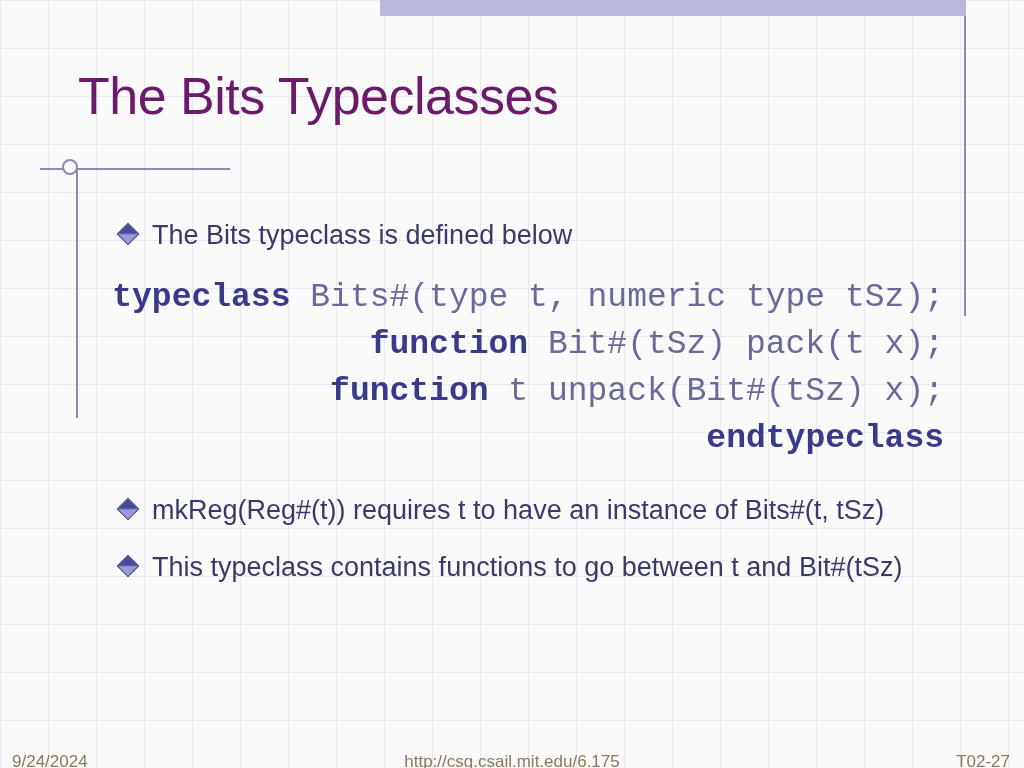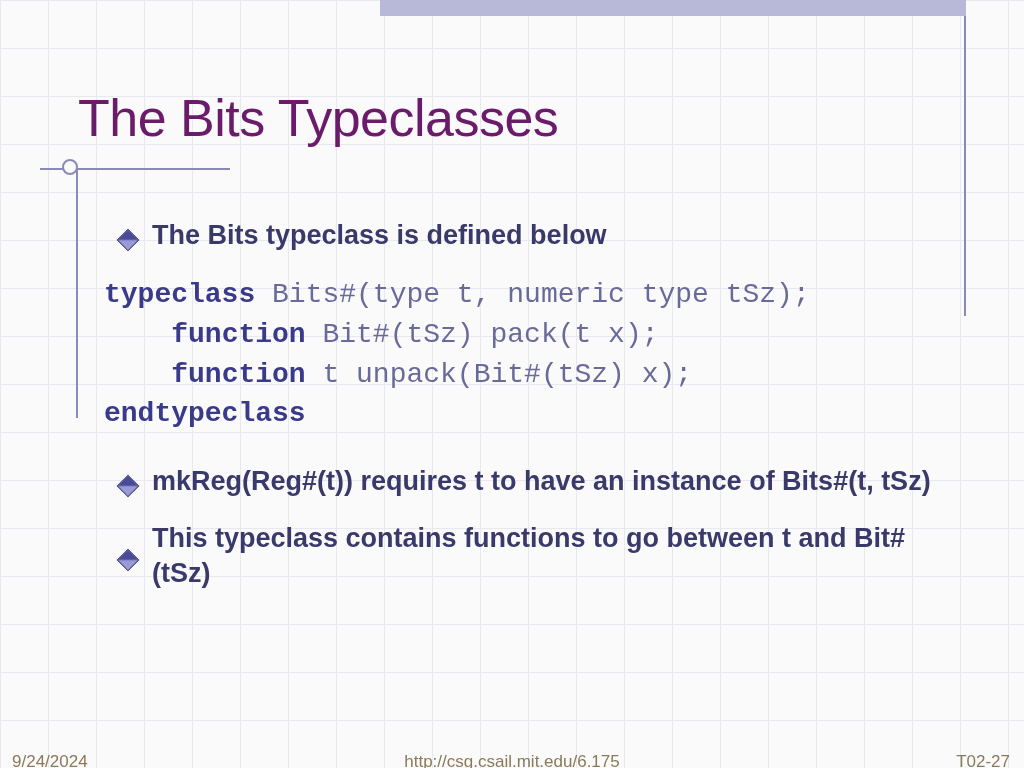--- a/index.html
+++ b/index.html
@@ -27,21 +27,21 @@
   .right-rule {
     position: absolute;
     top: 16px;
     right: 58px;
     width: 2px;
     height: 300px;
     background: #8a8ab8;
   }
   .title {
     position: absolute;
-    top: 88px;
+    top: 66px;
     left: 78px;
     font-size: 52px;
     color: #6a1b6a;
     font-weight: normal;
     margin: 0;
     letter-spacing: -0.5px;
   }
   .title-rule-group {
     position: absolute;
     top: 162px;
@@ -77,48 +77,48 @@
     background: #8a8ab8;
   }
   .content {
     position: absolute;
     top: 218px;
     left: 100px;
     right: 80px;
   }
   .bullet-row {
     display: flex;
-    align-items: center;
+    align-items: flex-start;
     margin-bottom: 22px;
-    font-weight: bold;
   }
   .diamond {
     width: 14px;
     height: 14px;
     transform: rotate(45deg);
     background: linear-gradient(135deg, #4a4a9a 45%, #9a9ad8 55%);
     border: 1px solid #2a2a6a;
     margin-top: 8px;
     margin-left: 20px;
     margin-right: 16px;
     flex-shrink: 0;
   }
   .bullet-text {
     font-size: 27px;
     color: #3a3a6a;
     line-height: 1.3;
   }
   .code-block {
     font-family: "Courier New", monospace;
-    font-size: 28px;
+    font-size: 33px;
     color: #6a6a9a;
     margin-left: 4px;
     margin-bottom: 40px;
     line-height: 1.42;
     white-space: pre;
+    text-align: right;
   }
   .code-block .kw {
     font-weight: bold;
     color: #3a3a8a;
   }
   .footer {
     position: absolute;
     bottom: 16px;
     left: 0;
     right: 0;

